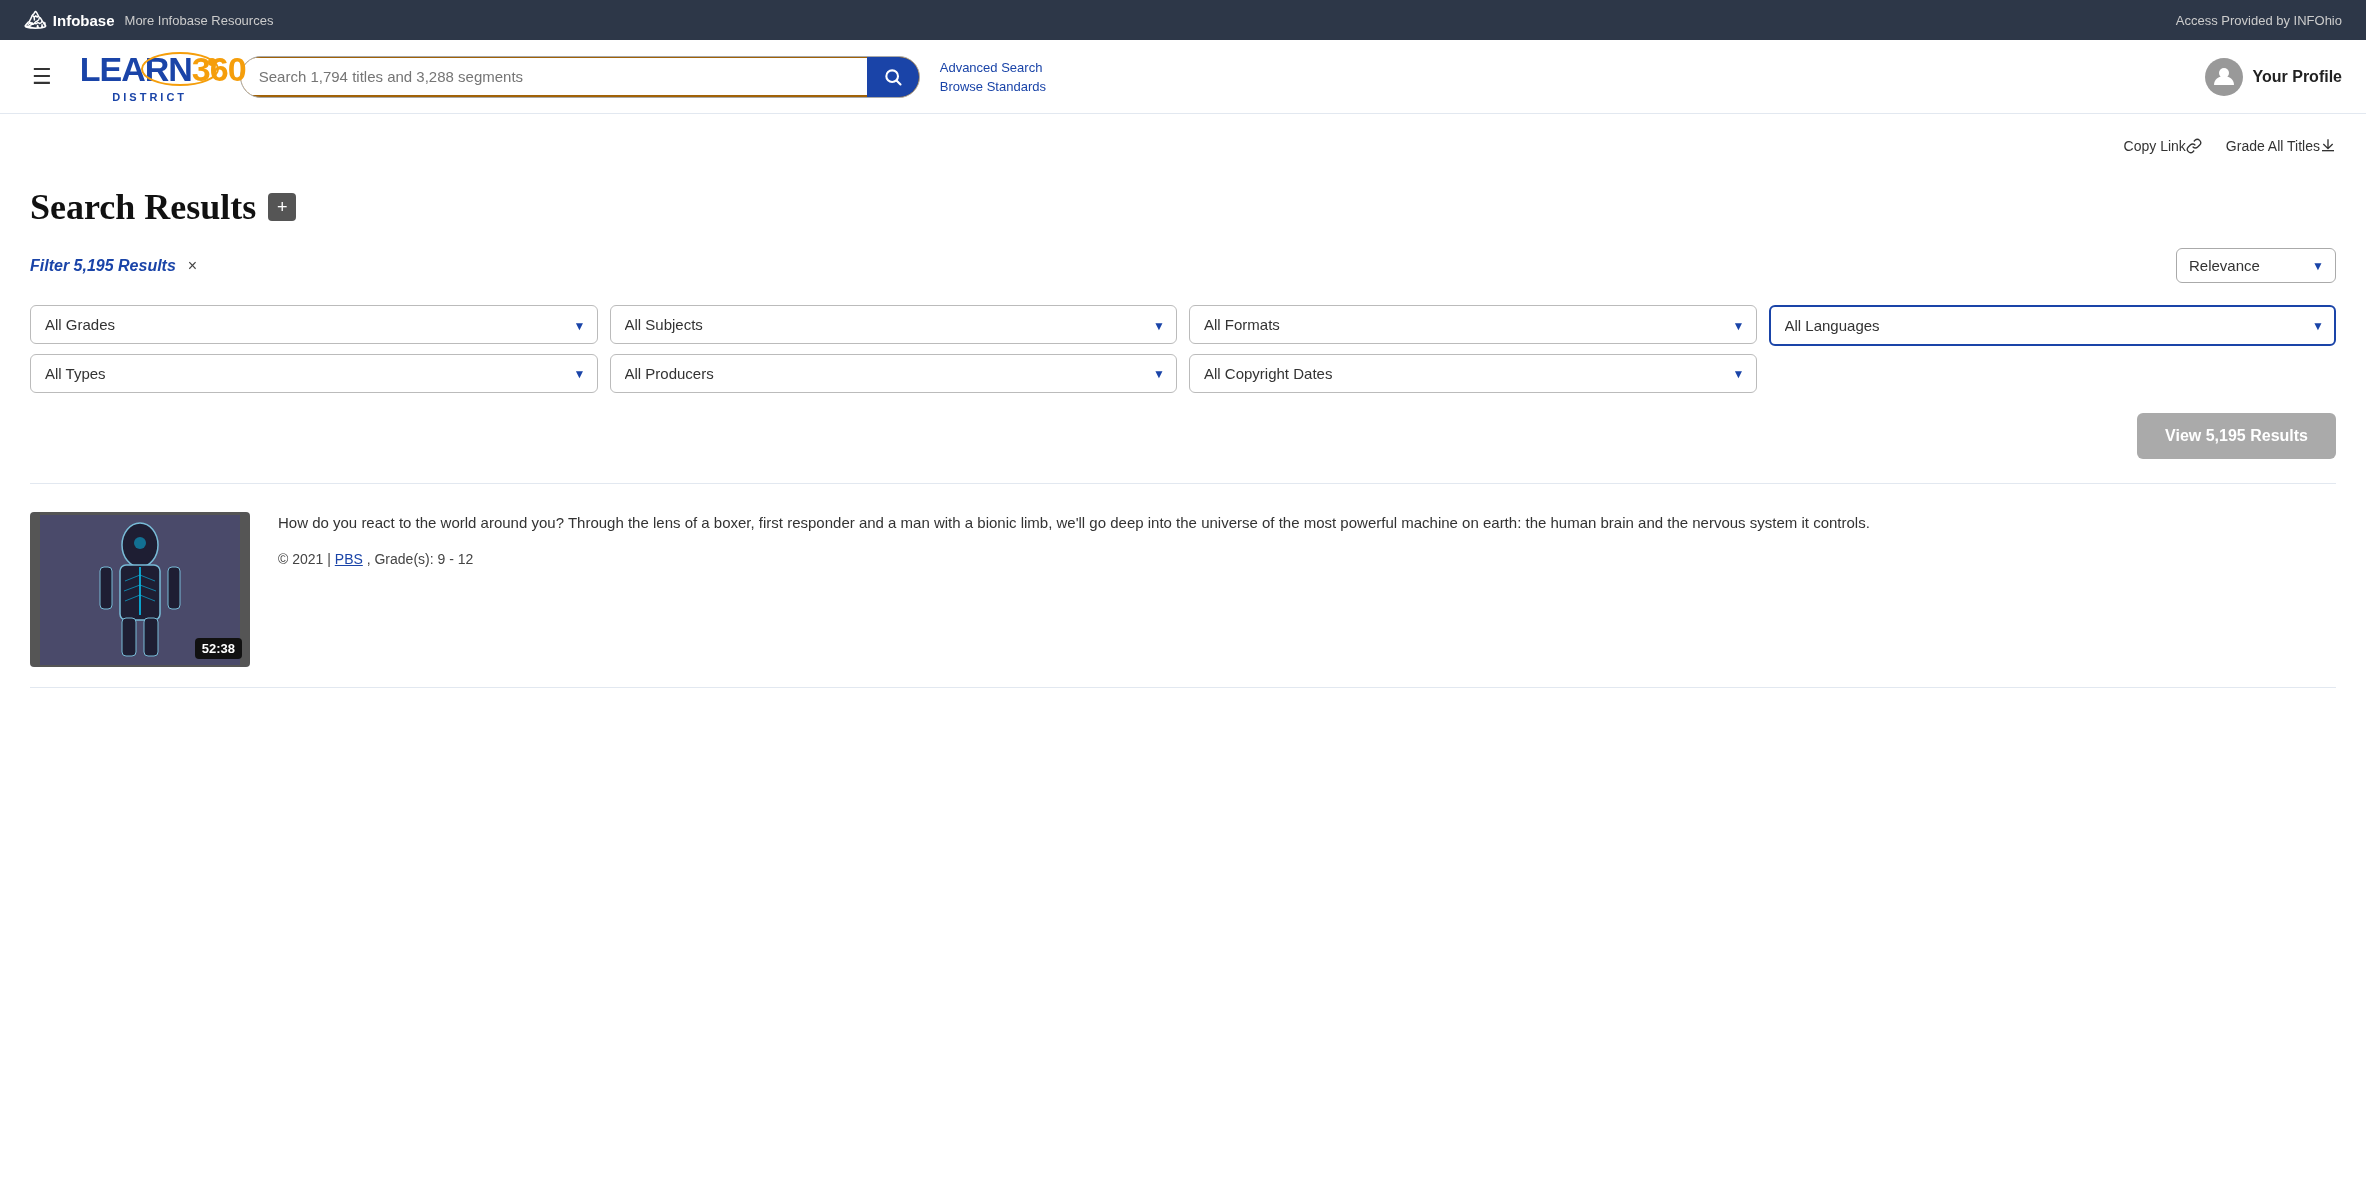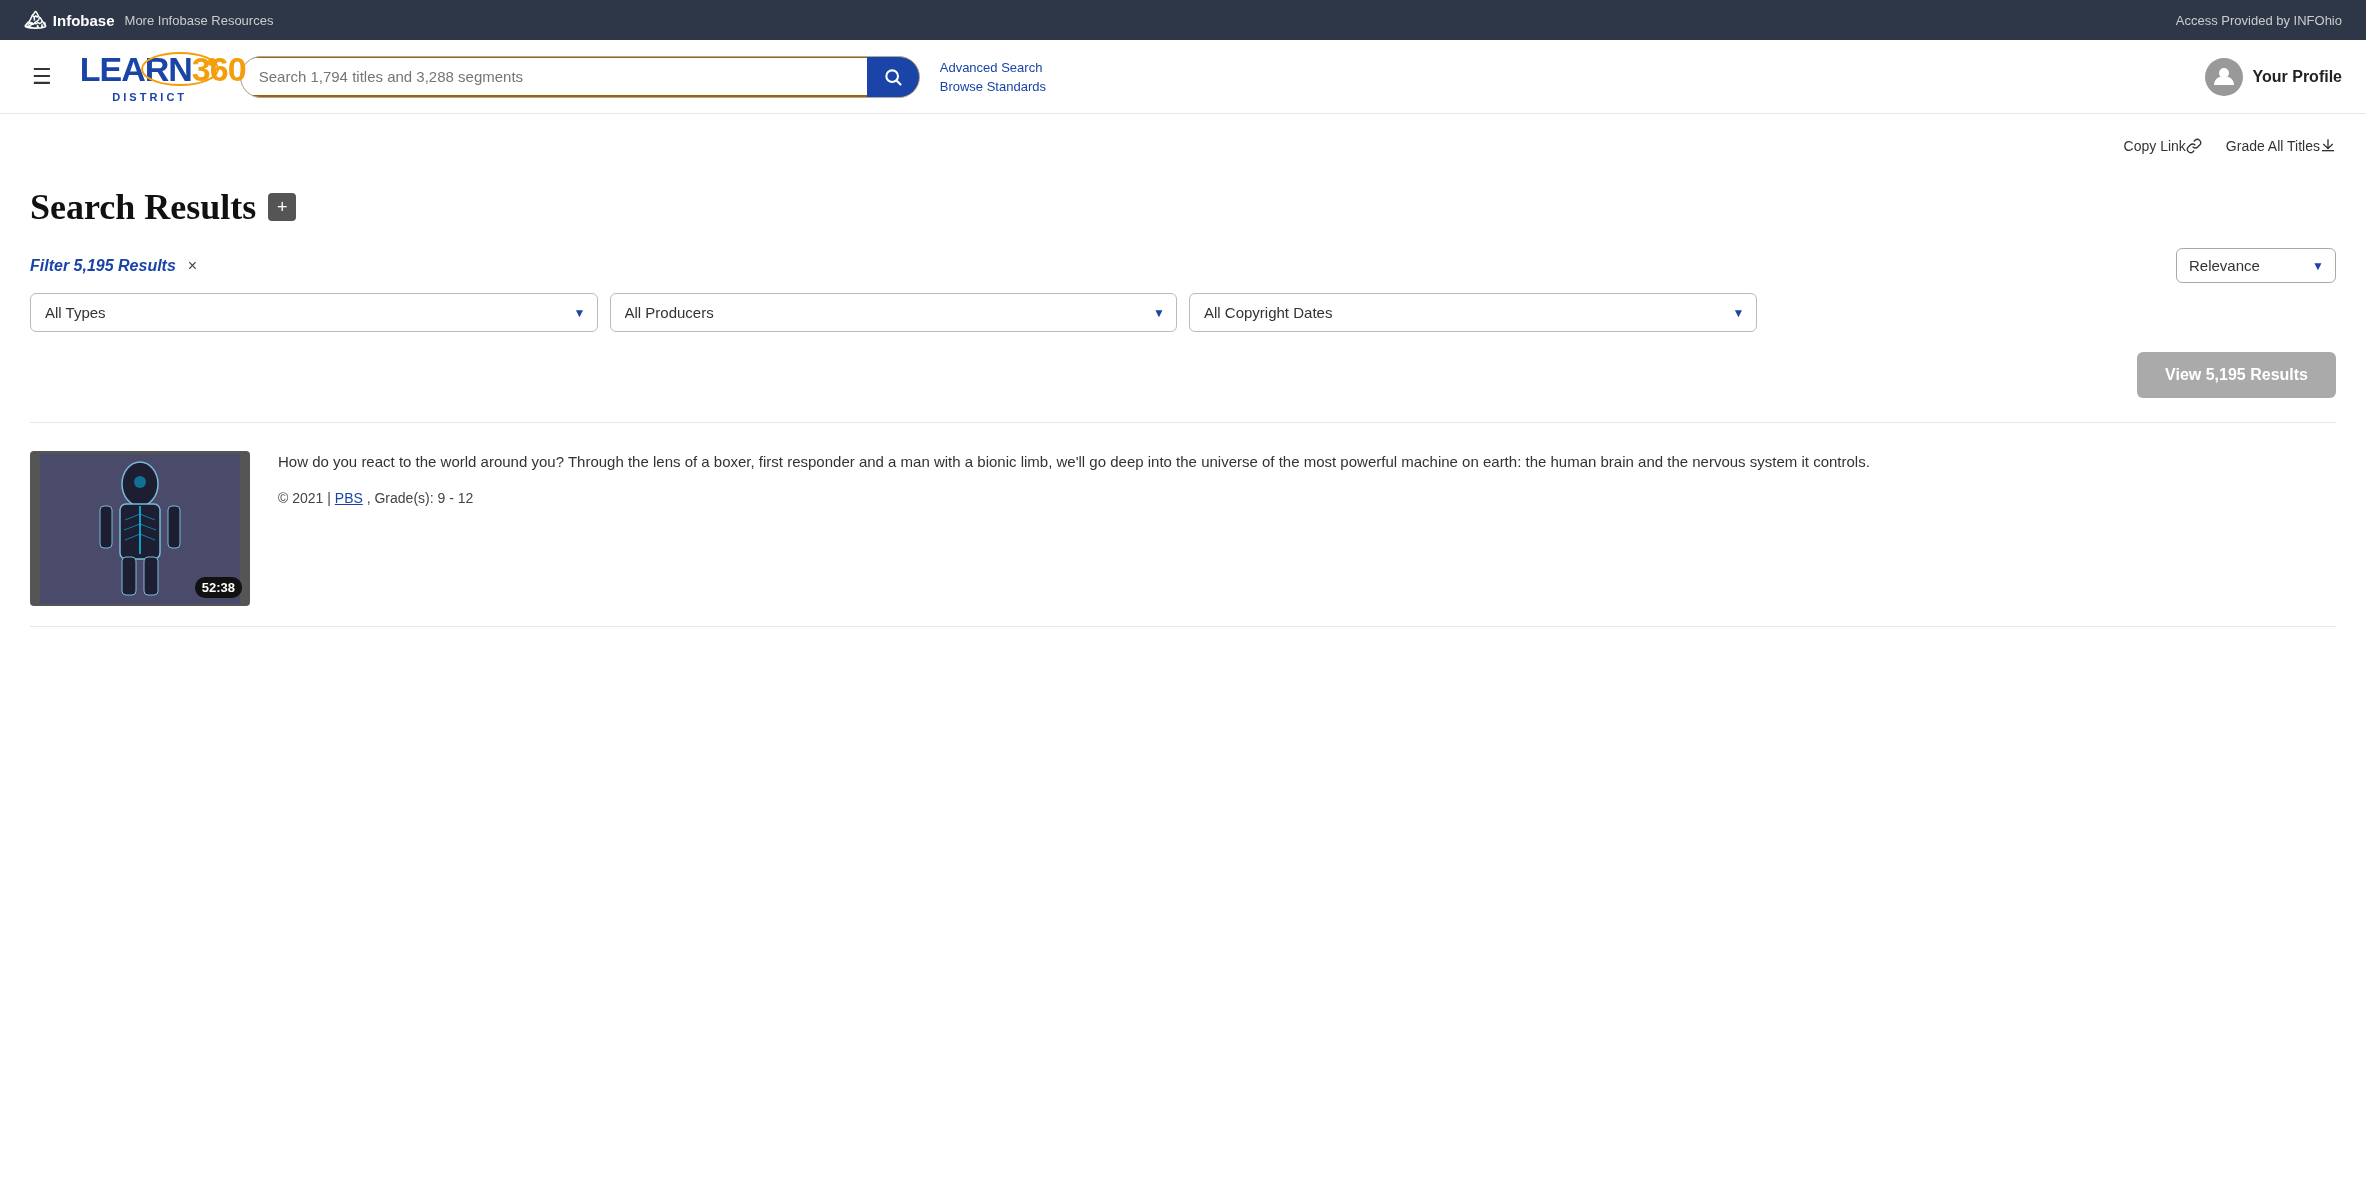--- a/index.html
+++ b/index.html
@@ -295,21 +295,21 @@
     }
     .duration-badge {
       position: absolute;
       bottom: 8px;
       right: 8px;
       background: #111;
       color: #fff;
       font-size: 13px;
       font-weight: bold;
       padding: 3px 7px;
-      border-radius: 10px;
+      border-radius: 4px;
     }
     .result-info {
       flex: 1;
     }
     .result-title {
       font-size: 22px;
       font-weight: bold;
       color: #111;
       margin-bottom: 8px;
     }
@@ -437,20 +437,42 @@
       <select>
         <option>Relevance</option>
         <option>Title A-Z</option>
         <option>Title Z-A</option>
         <option>Date Added</option>
         <option>Year</option>
       </select>
     </div>
   </div>
 
+  <div class="dropdowns-grid">
+    <div class="dropdown-select-wrapper">
+      <select>
+        <option>All Grades</option>
+      </select>
+    </div>
+    <div class="dropdown-select-wrapper">
+      <select>
+        <option>All Subjects</option>
+      </select>
+    </div>
+    <div class="dropdown-select-wrapper">
+      <select>
+        <option>All Formats</option>
+      </select>
+    </div>
+    <div class="dropdown-select-wrapper active-filter">
+      <select>
+        <option>All Languages</option>
+      </select>
+    </div>
+  </div>
 
   <div style="display:grid;grid-template-columns:1fr 1fr 1fr 1fr;gap:12px;padding:0 0 12px;">
     <div class="dropdown-select-wrapper">
       <select>
         <option>All Types</option>
       </select>
     </div>
     <div class="dropdown-select-wrapper">
       <select>
         <option>All Producers</option>

